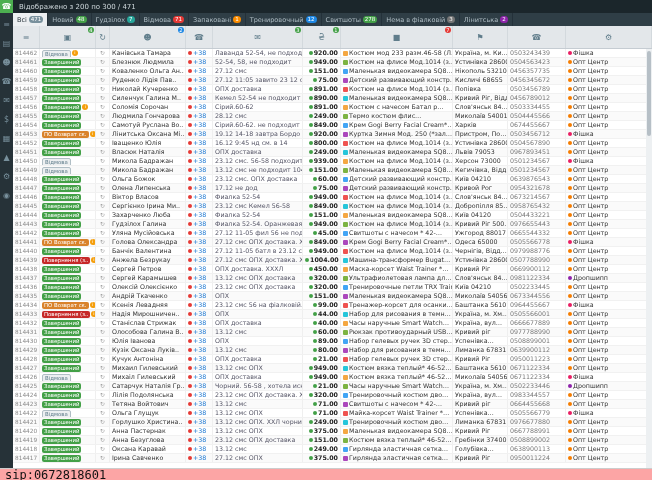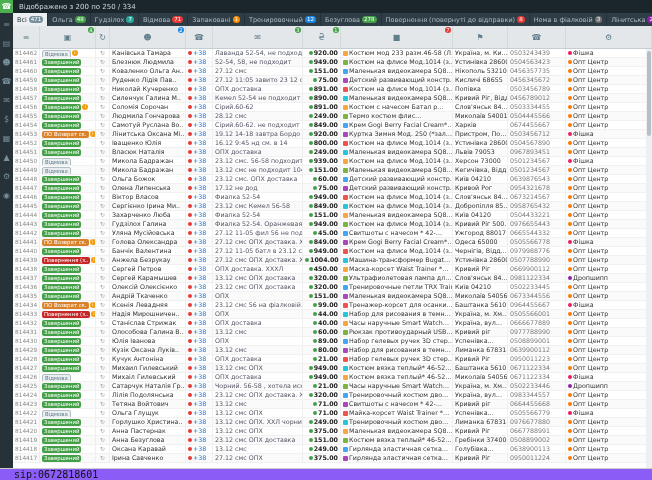--- a/index.html
+++ b/index.html
@@ -44,30 +44,30 @@
   .c-desc { color:#556; }
   .c-price { text-align:right; font-weight:bold; color:#222; }
   .c-product { color:#333; }
   .c-city { color:#333; }
   .c-phone { color:#777; }
   .c-source { color:#333; border-right:none; }
   
   .scrollbar { position:absolute; top:0; right:0; bottom:0; width:6px; background:#edf0f2; cursor:pointer; }
   .scroll-thumb { position:absolute; top:2px; left:1px; width:4px; height:85px; background:#b6bfc6; border-radius:2px; }
   
-  .statusbar { position:absolute; left:0; right:0; bottom:0; height:11px; background:#8b5cf6; border-top:1px solid #cccccc; font-size:10px; color:#111; display:flex; align-items:center; padding-left:14px; font-family:"DejaVu Sans Mono","Liberation Mono",monospace; }
+  .statusbar { position:absolute; left:0; right:0; bottom:0; height:11px; background:#fca5a5; border-top:1px solid #cccccc; font-size:12px; color:#111; display:flex; align-items:center; padding-left:5px; font-family:"DejaVu Sans Mono","Liberation Mono",monospace; }
 </style>
 </head>
 <body>
 
 <div class="topbar">
   <div class="phone-box">
       <span>☎</span>
     </div>
-  <div class="topbar-title">Відображено з 200 по 250 / 334</div>
+  <div class="topbar-title">Відображено з 200 по 300 / 471</div>
 </div>
 
 <div class="content">
   <div class="sidebar" id="sidebar">
       <div class="sicon">≡</div>
       <div class="sicon">▤</div>
       <div class="sicon">☻</div>
       <div class="sicon">☎</div>
       <div class="sicon">✉</div>
       <div class="sicon">$</div>
@@ -76,46 +76,42 @@
       <div class="sicon">⚙</div>
       <div class="sicon">◉</div>
     </div>
   <div class="main">
     <div class="tabs" id="tabs">
         <div class="tab active">
           <span>Всі</span>
           <span class="chip" style="background: rgb(120, 144, 156);">471</span>
         </div>
         <div class="tab">
-          <span>Ольга</span>
+          <span>Новий</span>
           <span class="chip" style="background: rgb(67, 160, 71);">48</span>
         </div>
         <div class="tab">
           <span>Гудзілох</span>
           <span class="chip" style="background: rgb(38, 166, 154);">7</span>
         </div>
         <div class="tab">
           <span>Відмова</span>
           <span class="chip" style="background: rgb(229, 57, 53);">71</span>
         </div>
         <div class="tab">
           <span>Запаковані</span>
           <span class="chip" style="background: rgb(251, 140, 0);">1</span>
         </div>
         <div class="tab">
           <span>Тренировочный</span>
           <span class="chip" style="background: rgb(30, 136, 229);">12</span>
         </div>
         <div class="tab">
-          <span>Безуглова</span>
+          <span>Свитшоты</span>
           <span class="chip" style="background: rgb(67, 160, 71);">278</span>
-        </div>
-        <div class="tab">
-          <span>Повернення (повернуті до відправки)</span>
-          <span class="chip" style="background: rgb(229, 57, 53);">8</span>
         </div>
         <div class="tab">
           <span>Нема в фіалковій</span>
           <span class="chip" style="background: rgb(117, 117, 117);">3</span>
         </div>
         <div class="tab">
           <span>Лінитська</span>
           <span class="chip" style="background: rgb(142, 36, 170);">2</span>
         </div>
       </div>

